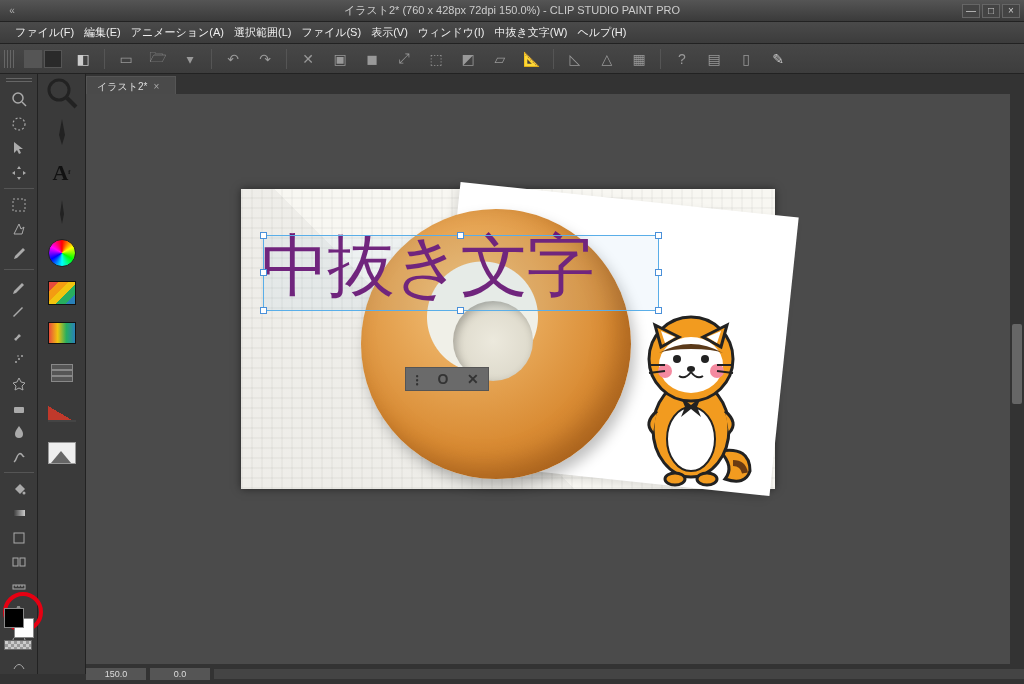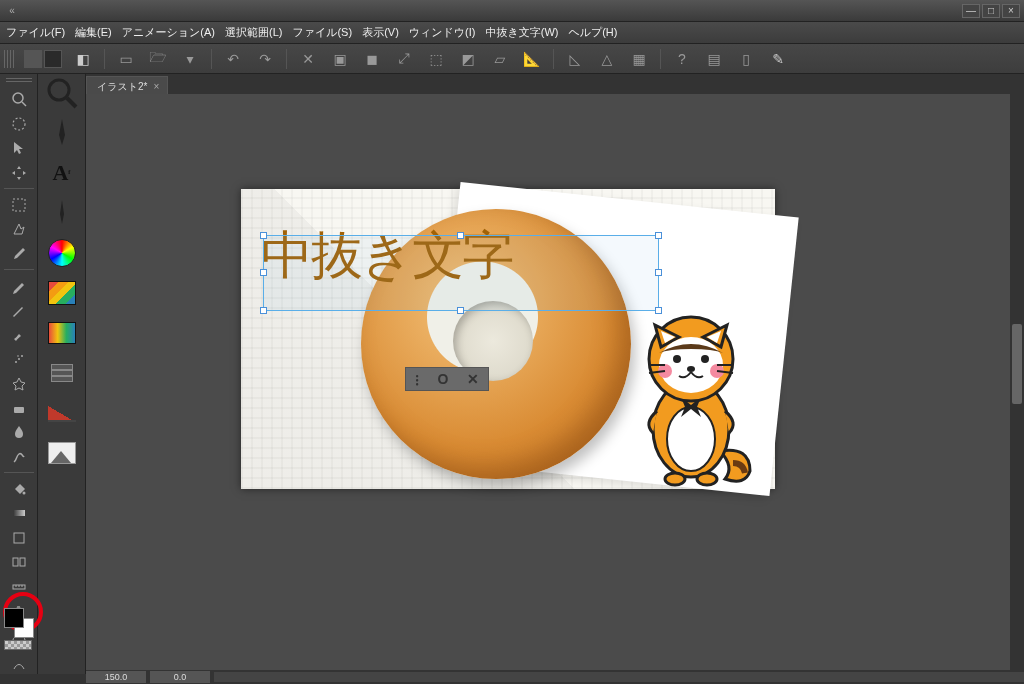--- a/index.html
+++ b/index.html
@@ -55,21 +55,21 @@
   font-size: 10px;
   color: #ccc;
 }
 
 
 .menubar {
   height: 22px;
   background: linear-gradient(to bottom, #4a4a4a, #3c3c3c);
   display: flex;
   align-items: center;
-  padding: 0 6px;
+  padding: 0 15px;
   gap: 10px;
   border-bottom: 1px solid #222;
 }
 .menubar .menu-item { color: #eee; font-size: 11px; }
 
 
 .commandbar {
   height: 30px;
   background: linear-gradient(to bottom, #474747, #3d3d3d);
   display: flex;
@@ -271,21 +271,21 @@
   left: 86px;
   right: 0;
   height: 20px;
   background: #333;
   display: flex;
   align-items: flex-end;
 }
 .doctab {
   height: 18px;
   background: #4a4a4a;
-  padding: 2px 8px 0 10px;
+  padding: 2px 16px 0 10px;
   font-size: 10px;
   color: #ddd;
   border: 1px solid #555;
   border-bottom: none;
   display: flex;
   align-items: center;
   gap: 6px;
 }
 .doctab .close { font-size: 10px; color: #aaa; }
 
@@ -363,23 +363,23 @@
 .text-box .h-tm{ left:50%; top:-4px; margin-left:-4px; }
 .text-box .h-tr{ right:-4px; top:-4px; }
 .text-box .h-ml{ left:-4px; top:50%; margin-top:-4px; }
 .text-box .h-mr{ right:-4px; top:50%; margin-top:-4px; }
 .text-box .h-bl{ left:-4px; bottom:-4px; }
 .text-box .h-bm{ left:50%; bottom:-4px; margin-left:-4px; }
 .text-box .h-br{ right:-4px; bottom:-4px; }
 .canvas-text {
   position: absolute;
   left: 20px; top: 32px;
-  font-size: 52px;
+  font-size: 68px;
   font-weight: 500;
-  color: #a16207;
+  color: #701a75;
   letter-spacing: -2px;
   white-space: nowrap;
   font-family: "Yu Gothic", "Meiryo", sans-serif;
 }
 
 
 .confirm-bar {
   position: absolute;
   left: 164px; top: 178px;
   width: 84px; height: 24px;
@@ -399,21 +399,21 @@
 .mascot-wrap {
   position: absolute;
   right: 18px; bottom: 2px;
   width: 132px; height: 186px;
 }
 
 
 .bottom-scroll {
   position: absolute;
   left: 86px; right: 0; bottom: 0;
-  height: 14px;
+  height: 20px;
   background: #333;
   display: flex;
   align-items: center;
 }
 .bottom-scroll .zoombox {
   width: 60px; height: 12px;
   background: #555;
   font-size: 9px;
   color: #ddd;
   text-align: center;
@@ -445,20 +445,21 @@
 
 .ico-chevrons { font-size: 10px; letter-spacing: -2px; color:#aaa; }
 </style>
 </head>
 <body>
 
 <div class="titlebar">
   <div class="tb-left">
       <span class="ico-chevrons">«</span>
     </div>
+  <div class="title">イラスト2* (760 x 428px 72dpi 150.0%)  -  CLIP STUDIO PAINT PRO</div>
   <div class="window-controls">
     <div class="wc">—</div>
     <div class="wc">□</div>
     <div class="wc">×</div>
   </div>
 </div>
 
 <div class="menubar">
   <span class="menu-item">ファイル(F)</span>
   <span class="menu-item">編集(E)</span>

